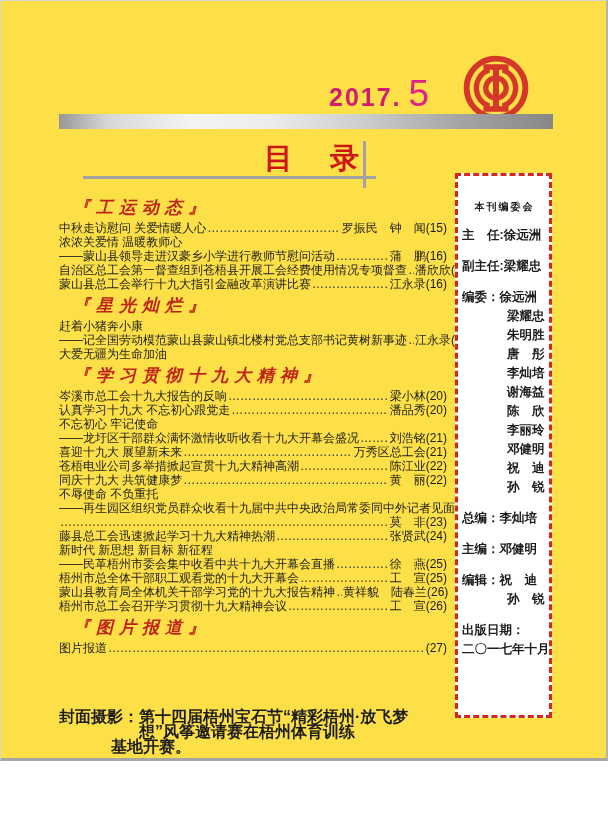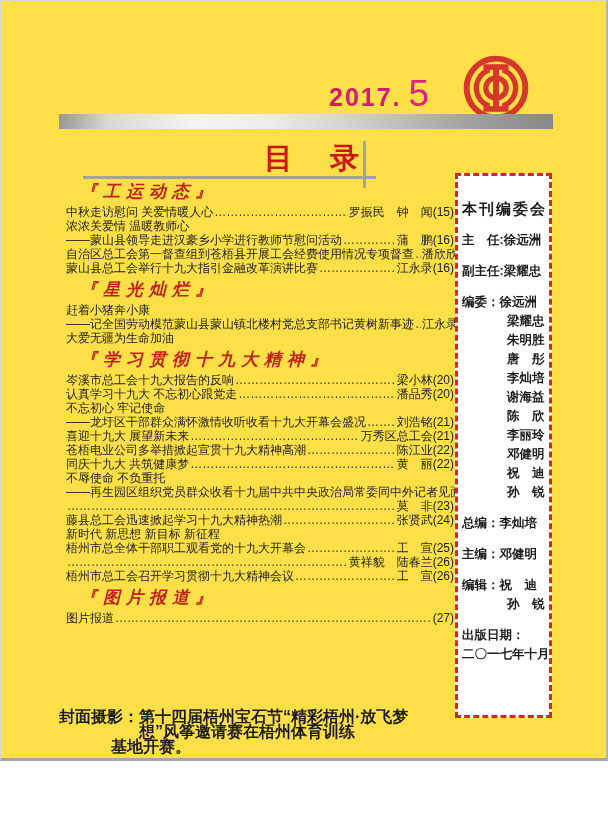--- a/index.html
+++ b/index.html
@@ -34,21 +34,21 @@
   
   .toc-title{
     position:absolute;left:263px;top:138px;
     font-family:"Liberation Serif",serif;
     font-size:29px;font-weight:bold;color:#cc1613;
     letter-spacing:4px;white-space:nowrap;
   }
   .h-rule{position:absolute;left:82px;top:175px;width:293px;height:3px;background:#a2a2a2;}
   .v-rule{position:absolute;left:362px;top:140px;width:3px;height:47px;background:#a2a2a2;}
   
-  .toc{position:absolute;left:58px;top:176px;width:388px;margin-left:7px;}
+  .toc{position:absolute;left:58px;top:192px;width:388px;}
   .sec-h{
     font-family:"Liberation Serif",serif;
     font-style:italic;font-weight:bold;
     font-size:17px;line-height:21px;
     letter-spacing:6px;color:#bf2318;
     margin:4px 0 3px 14px;white-space:nowrap;
   }
   .line{display:flex;align-items:center;font-size:12px;line-height:14px;font-weight:normal;color:#1c1c1c;}
   .line .t{white-space:nowrap;}
   .line .leader{flex:1 1 auto;overflow:hidden;white-space:nowrap;min-width:6px;color:#2a2a2a;margin:0 1px;}
@@ -60,21 +60,21 @@
   .note-r1 .lbl{white-space:nowrap;}
   .note-r2{display:flex;margin-left:52px;text-align:center;}
   .note-r2 .credit{margin-left:auto;margin-right:22px;white-space:nowrap;margin-top:24px;}
   
   .board{
     position:absolute;left:454px;top:172px;width:97px;height:545px;
     box-sizing:border-box;border:3px dashed #d2281e;background:#ffffff;
     padding:24px 2px 0 4px;
     font-size:12.5px;font-weight:bold;color:#1c1c1c;
   }
-  .board .b-title{font-size:15px;letter-spacing:2px;white-space:nowrap;}
+  .board .b-title{text-align:center;font-size:10px;letter-spacing:2px;white-space:nowrap;}
   .b-row{margin-top:12px;line-height:19px;}
   .b-line{white-space:nowrap;}
   .b-line.ind{padding-left:45px;}
   
   .pagenum{position:absolute;left:539px;top:756px;font-family:"Liberation Serif",serif;font-size:15px;color:#222;}
 </style>
 </head>
 <body>
 
 <div class="page">
@@ -190,25 +190,31 @@
       </div>
       <div class="line">
         <span class="t">藤县总工会迅速掀起学习十九大精神热潮</span>
         <span class="leader"></span>
         <span class="ref">张贤武(24)</span>
       </div>
       <div class="line">
         <span class="t">新时代 新思想 新目标 新征程</span>
       </div>
       <div class="line">
+        <span class="t">——民革梧州市委会集中收看中共十九大开幕会直播</span>
+        <span class="leader"></span>
+        <span class="ref">徐　燕(25)</span>
+      </div>
+      <div class="line">
         <span class="t">梧州市总全体干部职工观看党的十九大开幕会</span>
         <span class="leader"></span>
         <span class="ref">工　宣(25)</span>
       </div>
       <div class="line">
+        <span class="t">蒙山县教育局全体机关干部学习党的十九大报告精神</span>
         <span class="leader"></span>
         <span class="ref">黄祥貌　陆春兰(26)</span>
       </div>
       <div class="line">
         <span class="t">梧州市总工会召开学习贯彻十九大精神会议</span>
         <span class="leader"></span>
         <span class="ref">工　宣(26)</span>
       </div>
       <div class="sec-h">『图片报道』</div>
       <div class="line">

